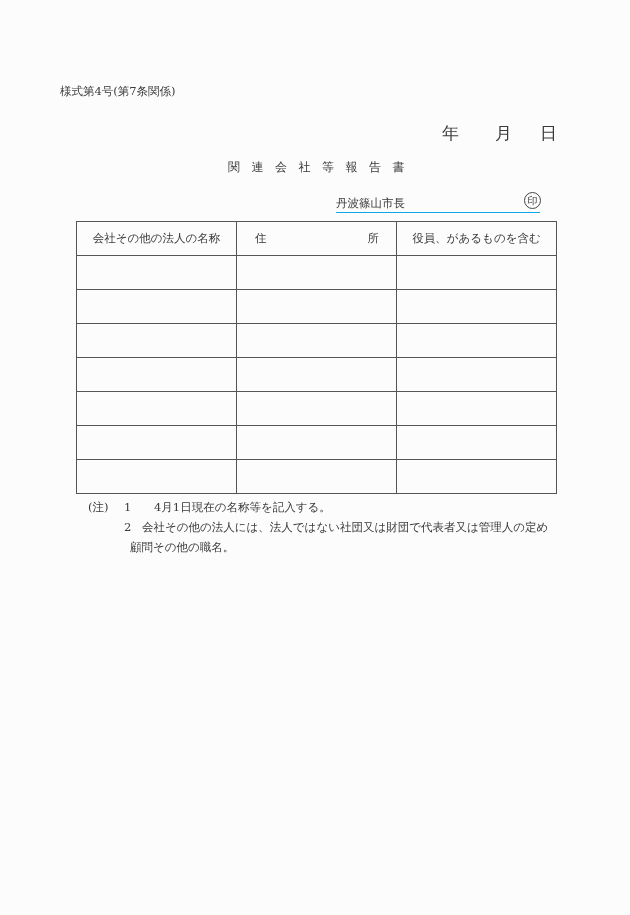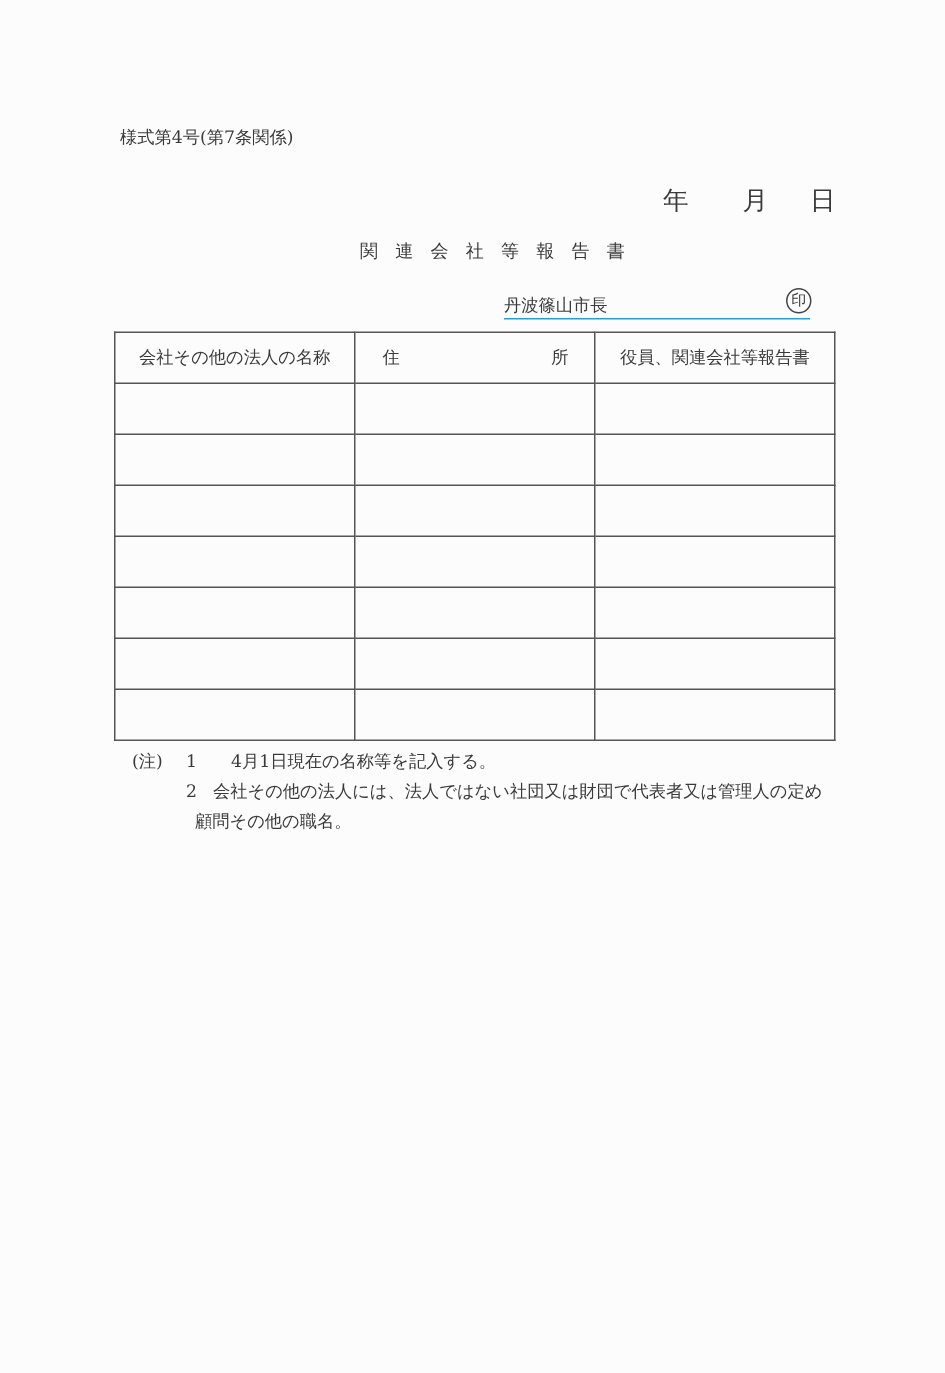--- a/index.html
+++ b/index.html
@@ -11,27 +11,27 @@
       width: 630px;
       height: 915px;
       position: relative;
       overflow: hidden;
       font-family: "DejaVu Serif", "Liberation Serif", serif;
       color: #3a3a3a;
       font-size: 11.5px;
     }
     .abs { position: absolute; white-space: nowrap; }
 
-    #form-number { left: 80px; top: 84px; font-size: 11.5px; }
+    #form-number { left: 60px; top: 84px; font-size: 11.5px; }
 
     #date-line { left: 442px; top: 122px; font-size: 17px; }
     #date-line span { display: inline-block; }
     #date-line .gap { width: 22px; }
 
-    #doc-title { left: 240px; top: 159px; font-size: 12px; letter-spacing: 11.5px; }
+    #doc-title { left: 228px; top: 159px; font-size: 12px; letter-spacing: 11.5px; }
 
     #addressee-row {
       left: 336px; top: 196px; width: 204px; height: 16px;
       border-bottom: 1px solid #0ea5e9;
     }
     #addressee { position: absolute; left: 0; top: 0; font-size: 11.5px; }
     #seal {
       position: absolute; left: 524px; top: 192px;
       width: 15px; height: 15px;
       border: 1px solid #444; border-radius: 50%;
@@ -81,21 +81,21 @@
     <tr>
       <th class="col1 th-center">会社その他の法人の名称</th>
       <th class="col2">
         <div class="th-split-wrap">
             <div class="th-split-inner">
           <span>住</span>
           <span>所</span>
         </div>
           </div>
       </th>
-      <th class="col3 th-center">役員、関連会社等報告書</th>
+      <th class="col3 th-center">役員、があるものを含む</th>
     </tr>
   </thead>
   <tbody>
     <tr>
       <td></td>
       <td></td>
       <td></td>
     </tr>
     <tr>
       <td></td>

